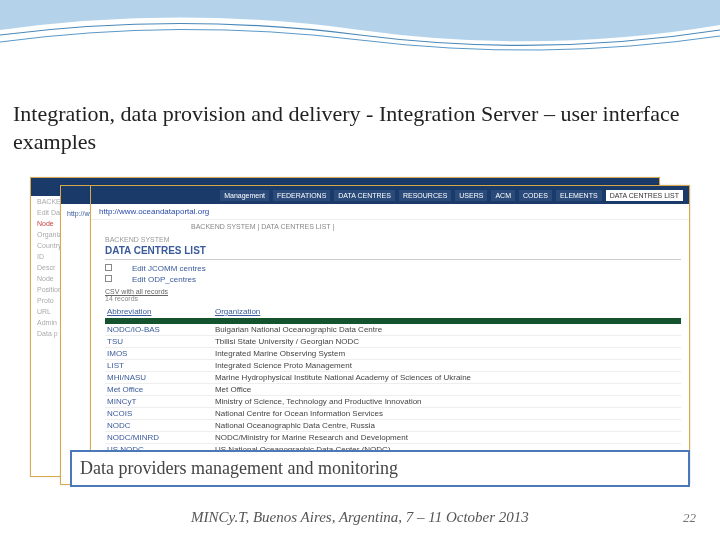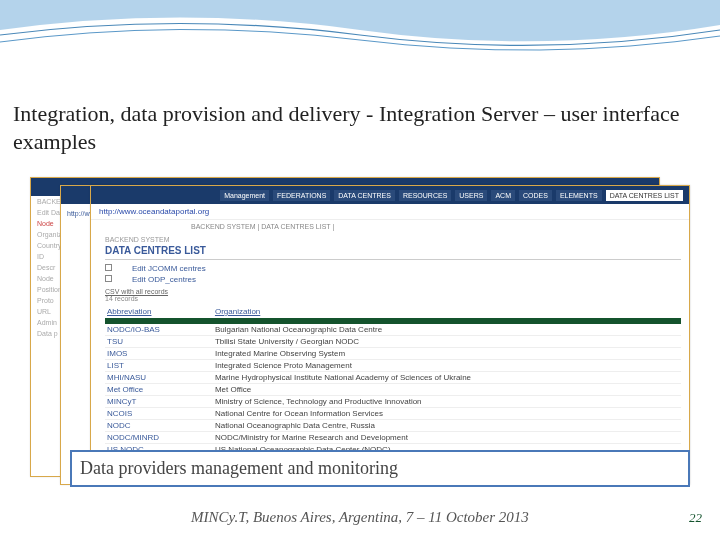--- a/index.html
+++ b/index.html
@@ -24,21 +24,21 @@
   .edit-link .sq { width: 7px; height: 7px; border: 1px solid #888; display: inline-block; }
   .csv-link { font-family: Arial, sans-serif; font-size: 7px; color: #666; text-decoration: underline; margin-top: 3px; }
   .rec-count { font-family: Arial, sans-serif; font-size: 7px; color: #888; }
   table.datagrid { font-family: Arial, sans-serif; font-size: 8px; border-collapse: collapse; margin-top: 3px; width: 100%; }
   table.datagrid th { text-align: left; font-weight: normal; color: #3a5a9a; text-decoration: underline; padding: 2px 6px 2px 2px; border-bottom: 6px solid #14532d; }
   table.datagrid td { padding: 1px 6px 1px 2px; border-bottom: 1px solid #eee; color: #444; }
   table.datagrid td.abbr { color: #3a5a9a; }
   .back1 .stub, .back2 .stub { font-family: Arial, sans-serif; font-size: 7px; color: #aaa; padding: 2px 6px; }
   .caption-box { position: absolute; left: 40px; top: 273px; width: 620px; border: 2px solid #4a78b8; background: #fff; padding: 6px 8px; font-size: 18px; color: #444; font-family: Georgia, serif; }
   .footer { position: absolute; bottom: 14px; left: 0; width: 720px; text-align: center; font-style: italic; font-size: 15px; color: #555; }
-  .pagenum { position: absolute; bottom: 14px; right: 18px; font-style: italic; font-size: 13px; color: #14532d; }
+  .pagenum { position: absolute; bottom: 14px; right: 24px; font-style: italic; font-size: 13px; color: #737373; }
 </style>
 </head>
 <body>
 
 <div class="wave">
   <svg viewBox="0 0 720 70" preserveAspectRatio="none">
     <path d="M0,30 Q180,5 360,30 T720,25 L720,0 L0,0 Z" fill="#6aa8d8" opacity="0.5"></path>
     <path d="M0,35 Q180,12 360,35 T720,30" fill="none" stroke="#4a88b8" stroke-width="1.2"></path>
     <path d="M0,42 Q180,18 360,40 T720,36" fill="none" stroke="#5a98c8" stroke-width="1"></path>
   </svg>

